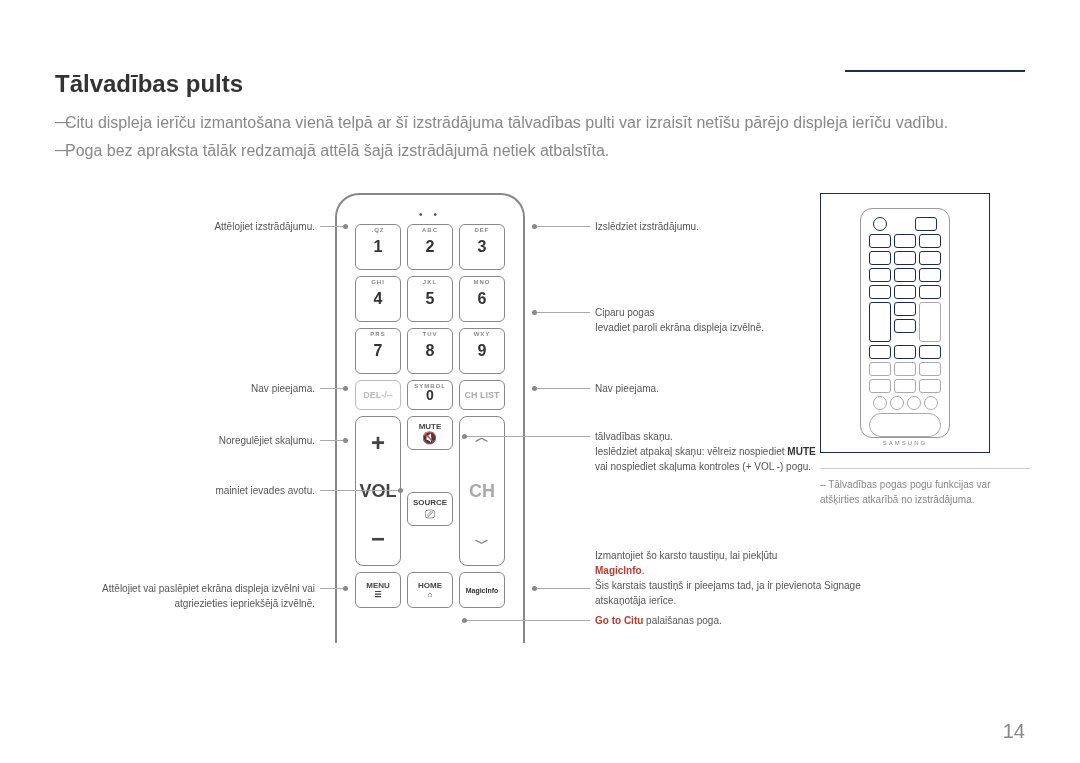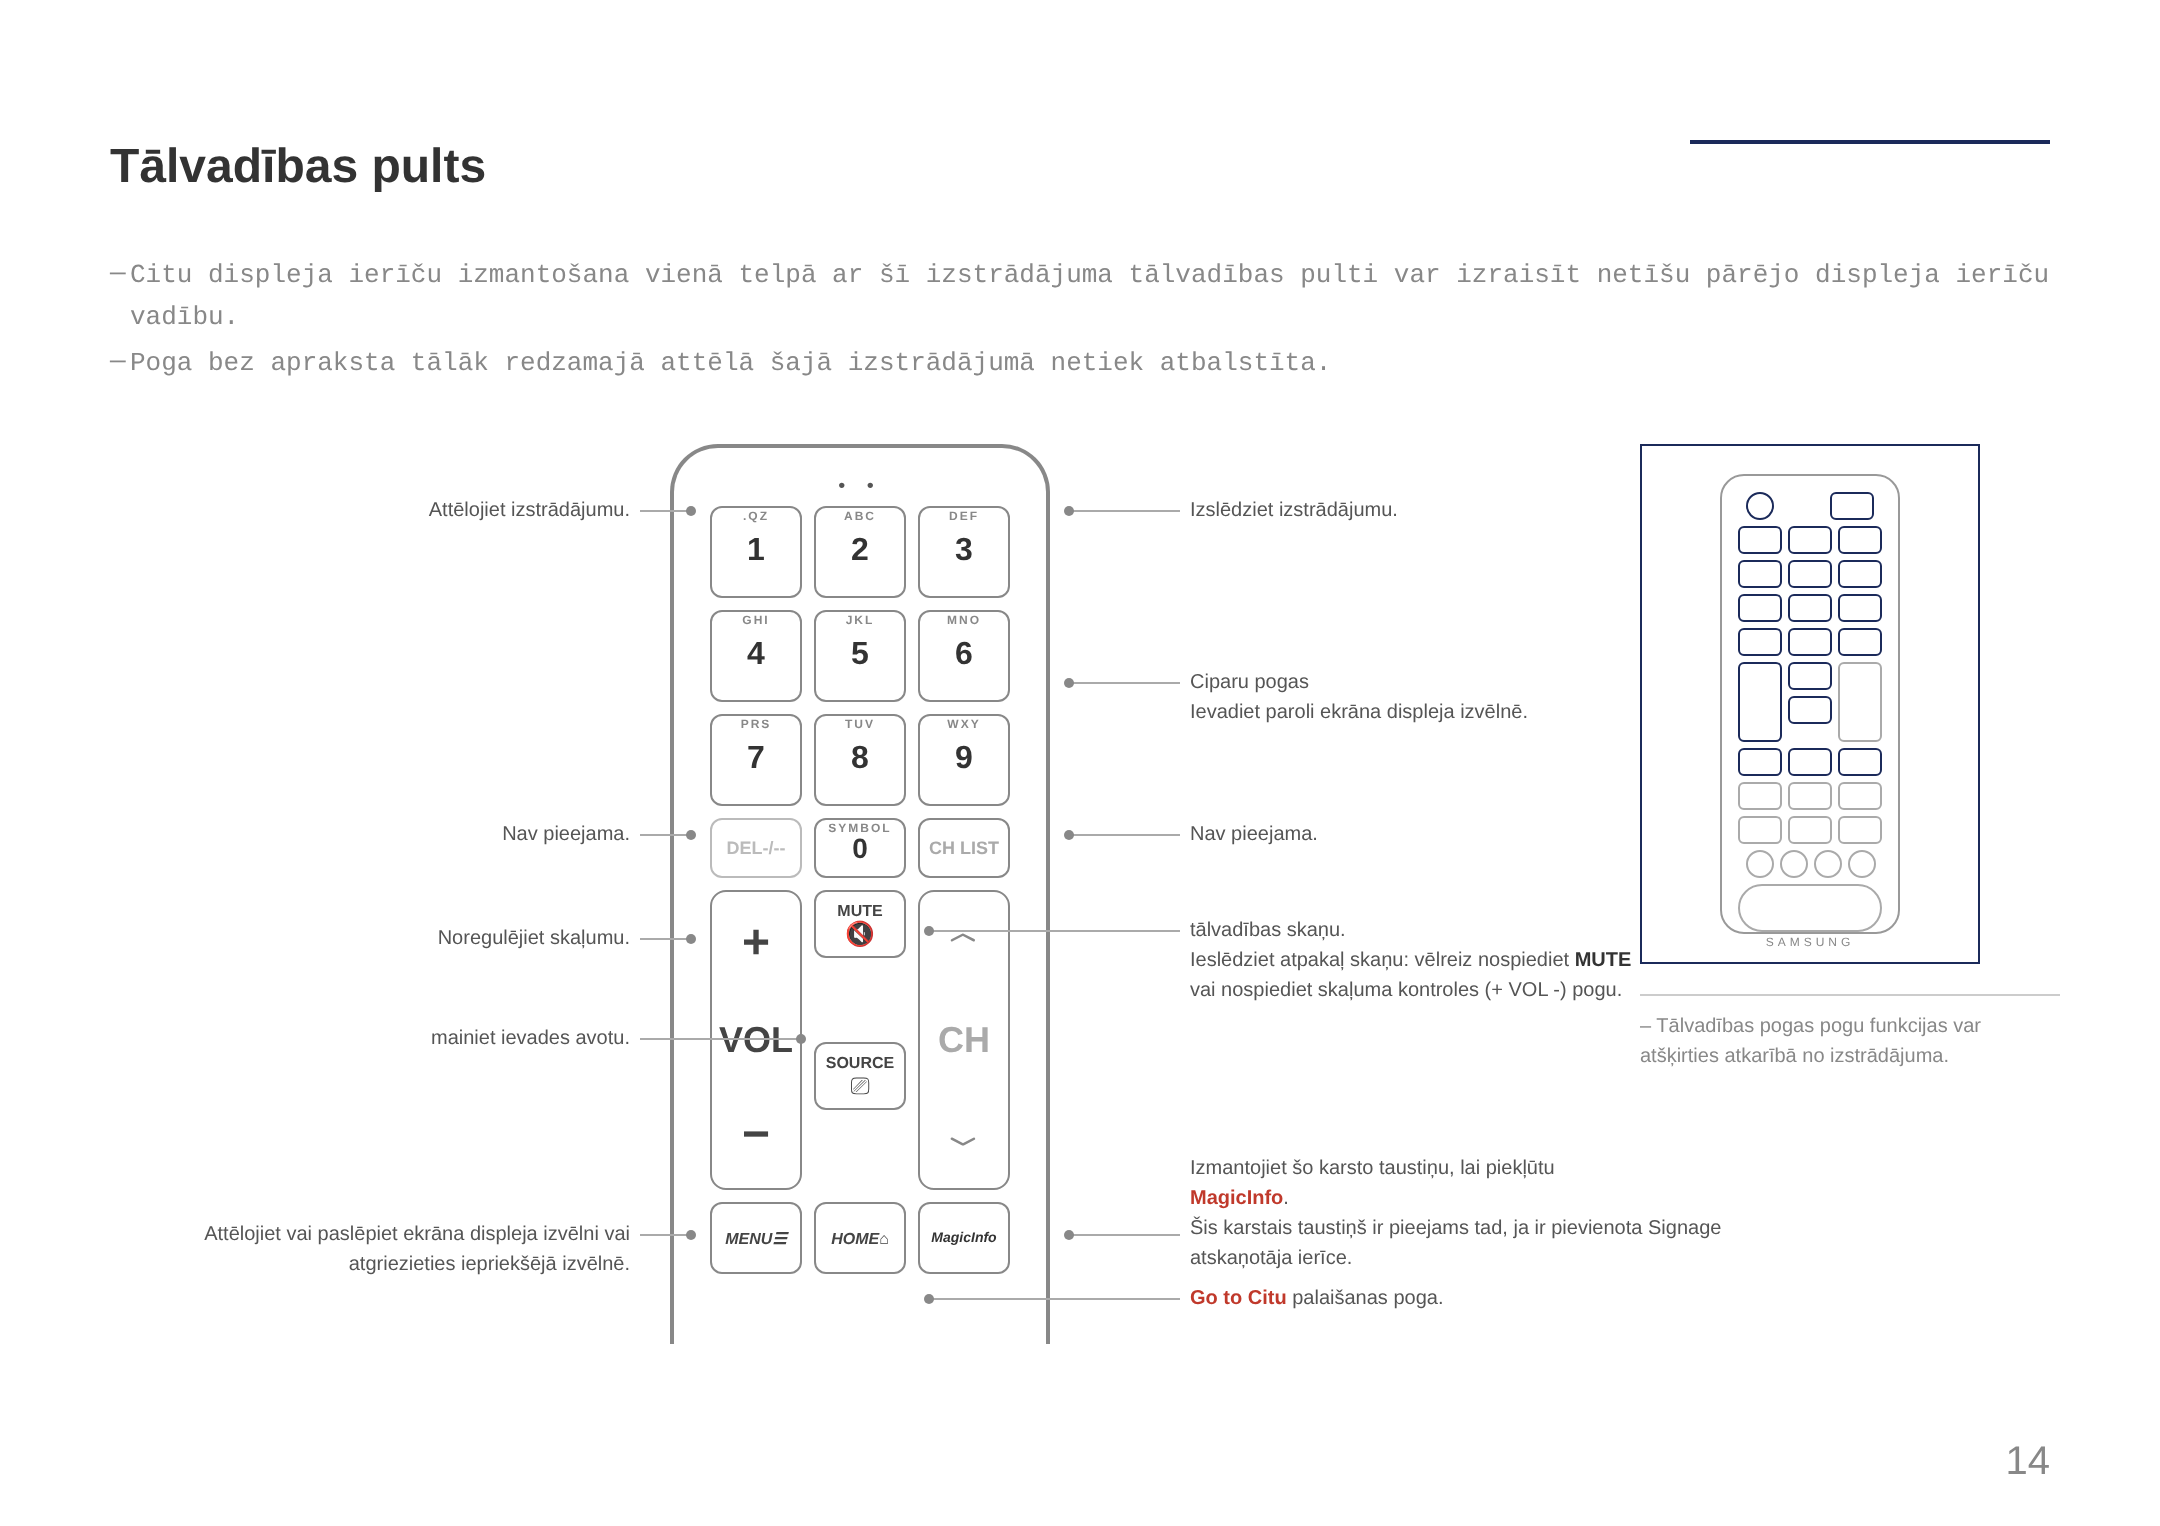--- a/index.html
+++ b/index.html
@@ -17,30 +17,29 @@
     top: 70px;
     right: 55px;
     width: 180px;
     height: 2px;
     background: #1b2a5a;
   }
   h1 {
     font-size: 24px;
     font-weight: 600;
     color: #333;
-    margin-bottom: 30px;
+    margin-bottom: 12px;
   }
   .note {
-    font-size: 13px;
+    font-size: 16px;
     color: #888;
     line-height: 1.6;
     margin-bottom: 2px;
     padding-left: 10px;
     position: relative;
-    font-family: Liberation Mono, monospace;
   }
   .note::before {
     content: "―";
     position: absolute;
     left: 0;
     top: -1px;
     color: #888;
   }
   .main {
     position: relative;
@@ -86,21 +85,21 @@
   }
   .tall {
     width:46px; height:150px; border:1.5px solid #888; border-radius:8px;
     display:flex; flex-direction:column; align-items:center; justify-content:space-between;
     padding:12px 0; font-size:18px; font-weight:700;
   }
   .mid-col { display:flex; flex-direction:column; gap:6px; }
   .sbtn { width:46px; height:34px; border:1.5px solid #888; border-radius:6px; display:flex; flex-direction:column; align-items:center; justify-content:center; font-size:8px; font-weight:700;}
   .sbtn .ic{font-size:12px; font-weight:400;}
   .menu-row { display:flex; gap:6px; margin-top:6px; justify-content:center;}
-  .mbtn{ width:46px; height:36px; border:1.5px solid #888; border-radius:6px; display:flex;align-items:center;justify-content:center;font-size:8px;font-weight:700;font-style:italic;}
+  .mbtn{ width:46px; height:36px; border:1.5px solid #888; border-radius:6px; display:flex;flex-direction:column;align-items:center;justify-content:center;font-size:8px;font-weight:700;}
   .mbtn.magic{font-size:7px; color:#333;}
   .del{color:#bbb;border-color:#bbb;}
   .chlist{color:#aaa;}
   .chev{font-size:14px;color:#888;}
 
   .label { position:absolute; font-size:10px; color:#555; line-height:1.5; }
   .label.left { text-align:right; }
   .label.right { text-align:left; }
   .label .red { color:#c0392b; font-weight:600; }
   .label .bold { font-weight:700; color:#333;}

